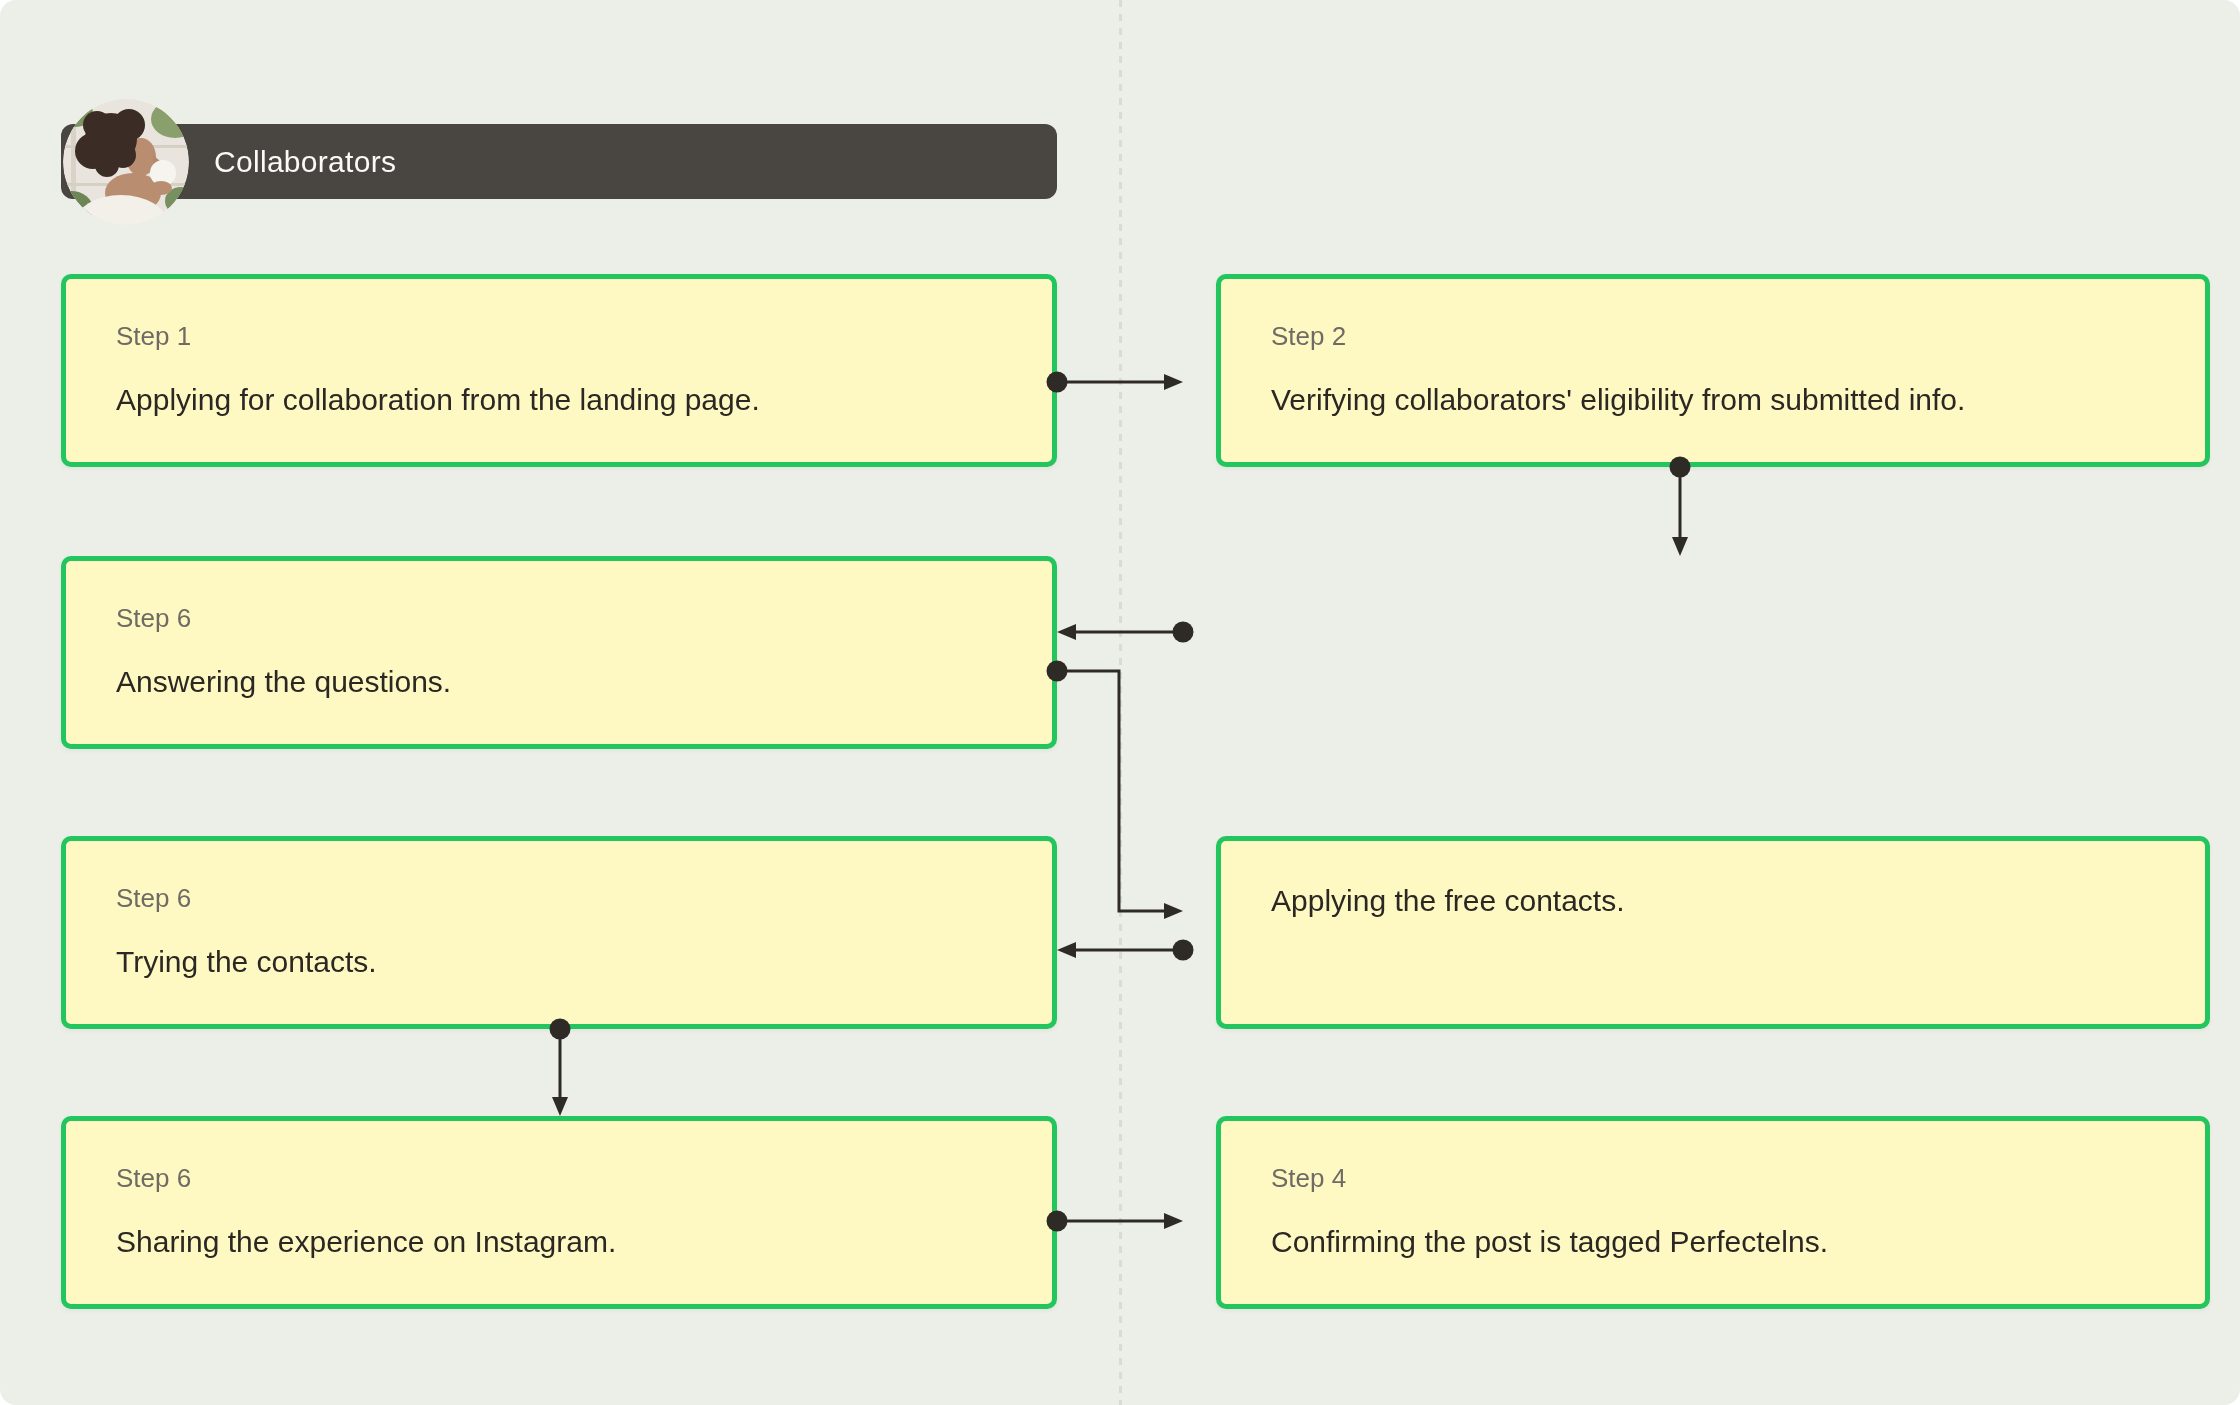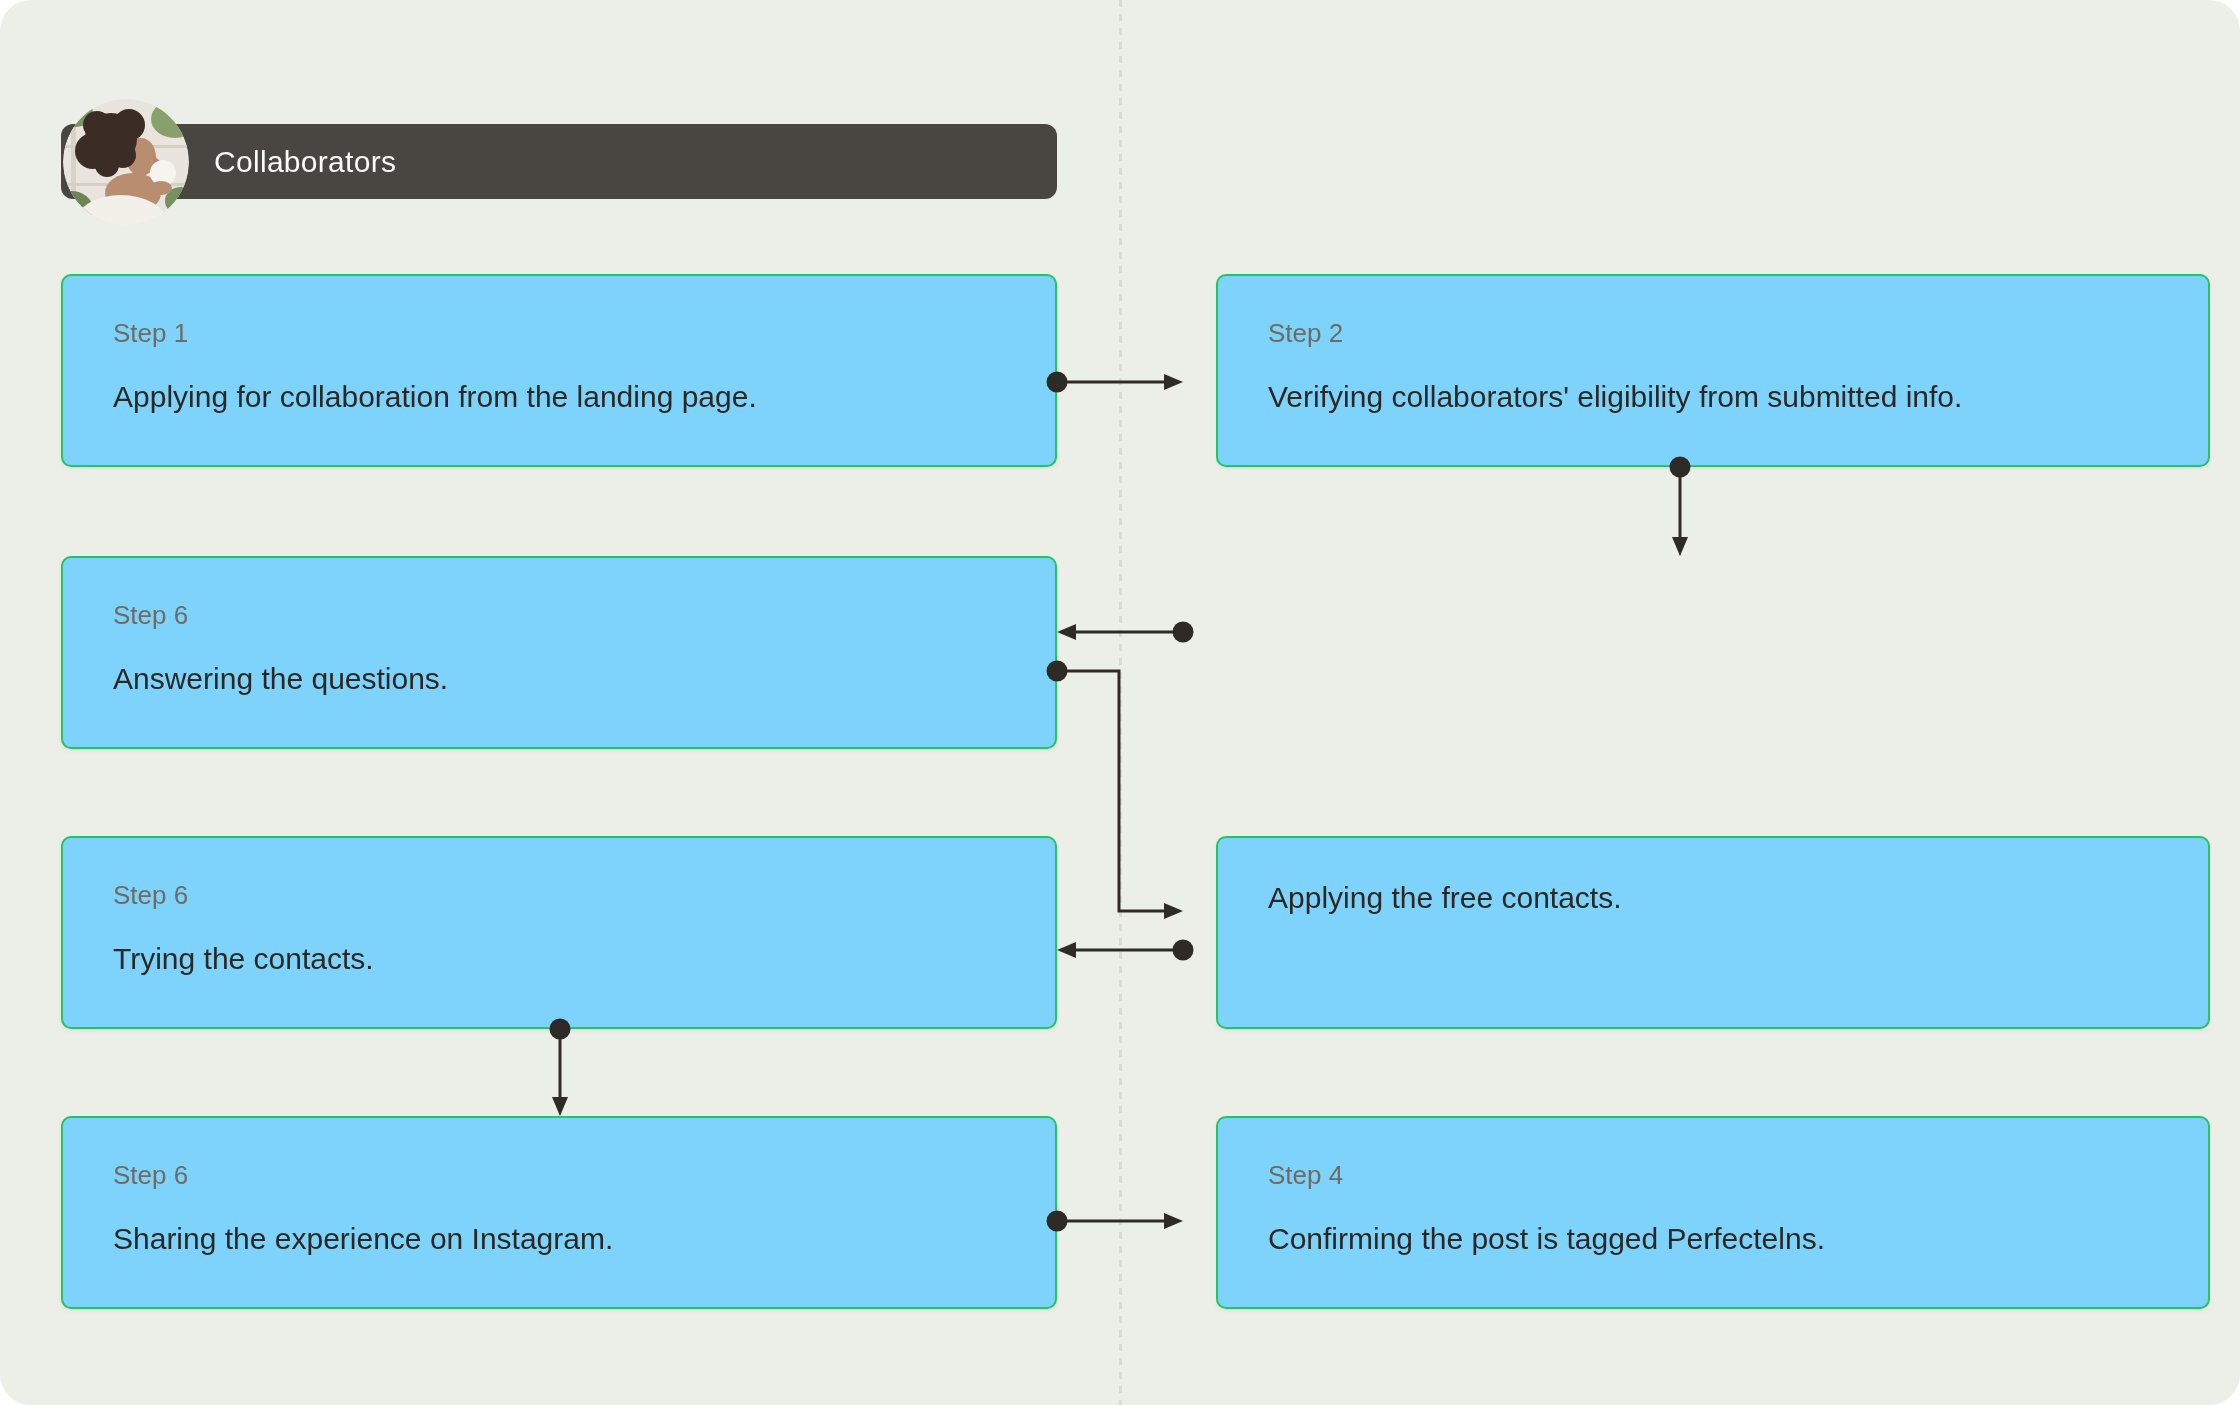--- a/index.html
+++ b/index.html
@@ -1,40 +1,40 @@
 <!DOCTYPE html>
 <html><head>
 <meta charset="utf-8">
 <style>
   html,body{margin:0;padding:0;background:#ffffff;}
   body{font-family:"Liberation Sans", sans-serif;}
   .canvas{
     position:relative;width:2240px;height:1405px;background:#eceee8;
-    border-radius:31px;overflow:hidden;
+    border-radius:16px;overflow:hidden;
   }
   .divider{
     position:absolute;left:1119px;top:0;width:3px;height:1405px;
     background:repeating-linear-gradient(to bottom,#d9dbd4 0 7px,transparent 7px 14px);
   }
   .lane-header{
     position:absolute;top:124px;height:75px;background:#494540;border-radius:12px;
     display:flex;align-items:center;
   }
   .lane-header.left{left:61px;width:996px;}
   .lane-header.right{left:1183px;width:994px;}
   .lane-title{color:#fafaf8;font-size:30px;letter-spacing:.3px;}
   .lane-header.left .lane-title{margin-left:153px;}
   .lane-header.right .lane-title{margin-left:150px;}
   .badge{
     position:absolute;top:-25px;left:2px;width:126px;height:126px;border-radius:50%;
     overflow:hidden;
   }
   .lane-header.right .badge{left:-3px;background:#ffffff;}
   .card{
-    position:absolute;width:996px;height:193px;background:#7dd3fc;border:2px solid #22c55e;
+    position:absolute;width:996px;height:193px;background:#fef9c3;border:5px solid #22c55e;
     border-radius:10px;box-sizing:border-box;padding:44px 40px 0 50px;
     box-shadow:0 2px 4px rgba(70,65,55,.06);
   }
   .card.col-left{left:61px;}
   .card.col-right{left:1216px;width:994px;}
   .card.row-1{top:274px;}
   .card.row-2{top:556px;}
   .card.row-3{top:836px;}
   .card.row-4{top:1116px;}
   .step-label{font-size:26px;line-height:26px;color:#6f6b64;margin:0 0 35px 0;}

